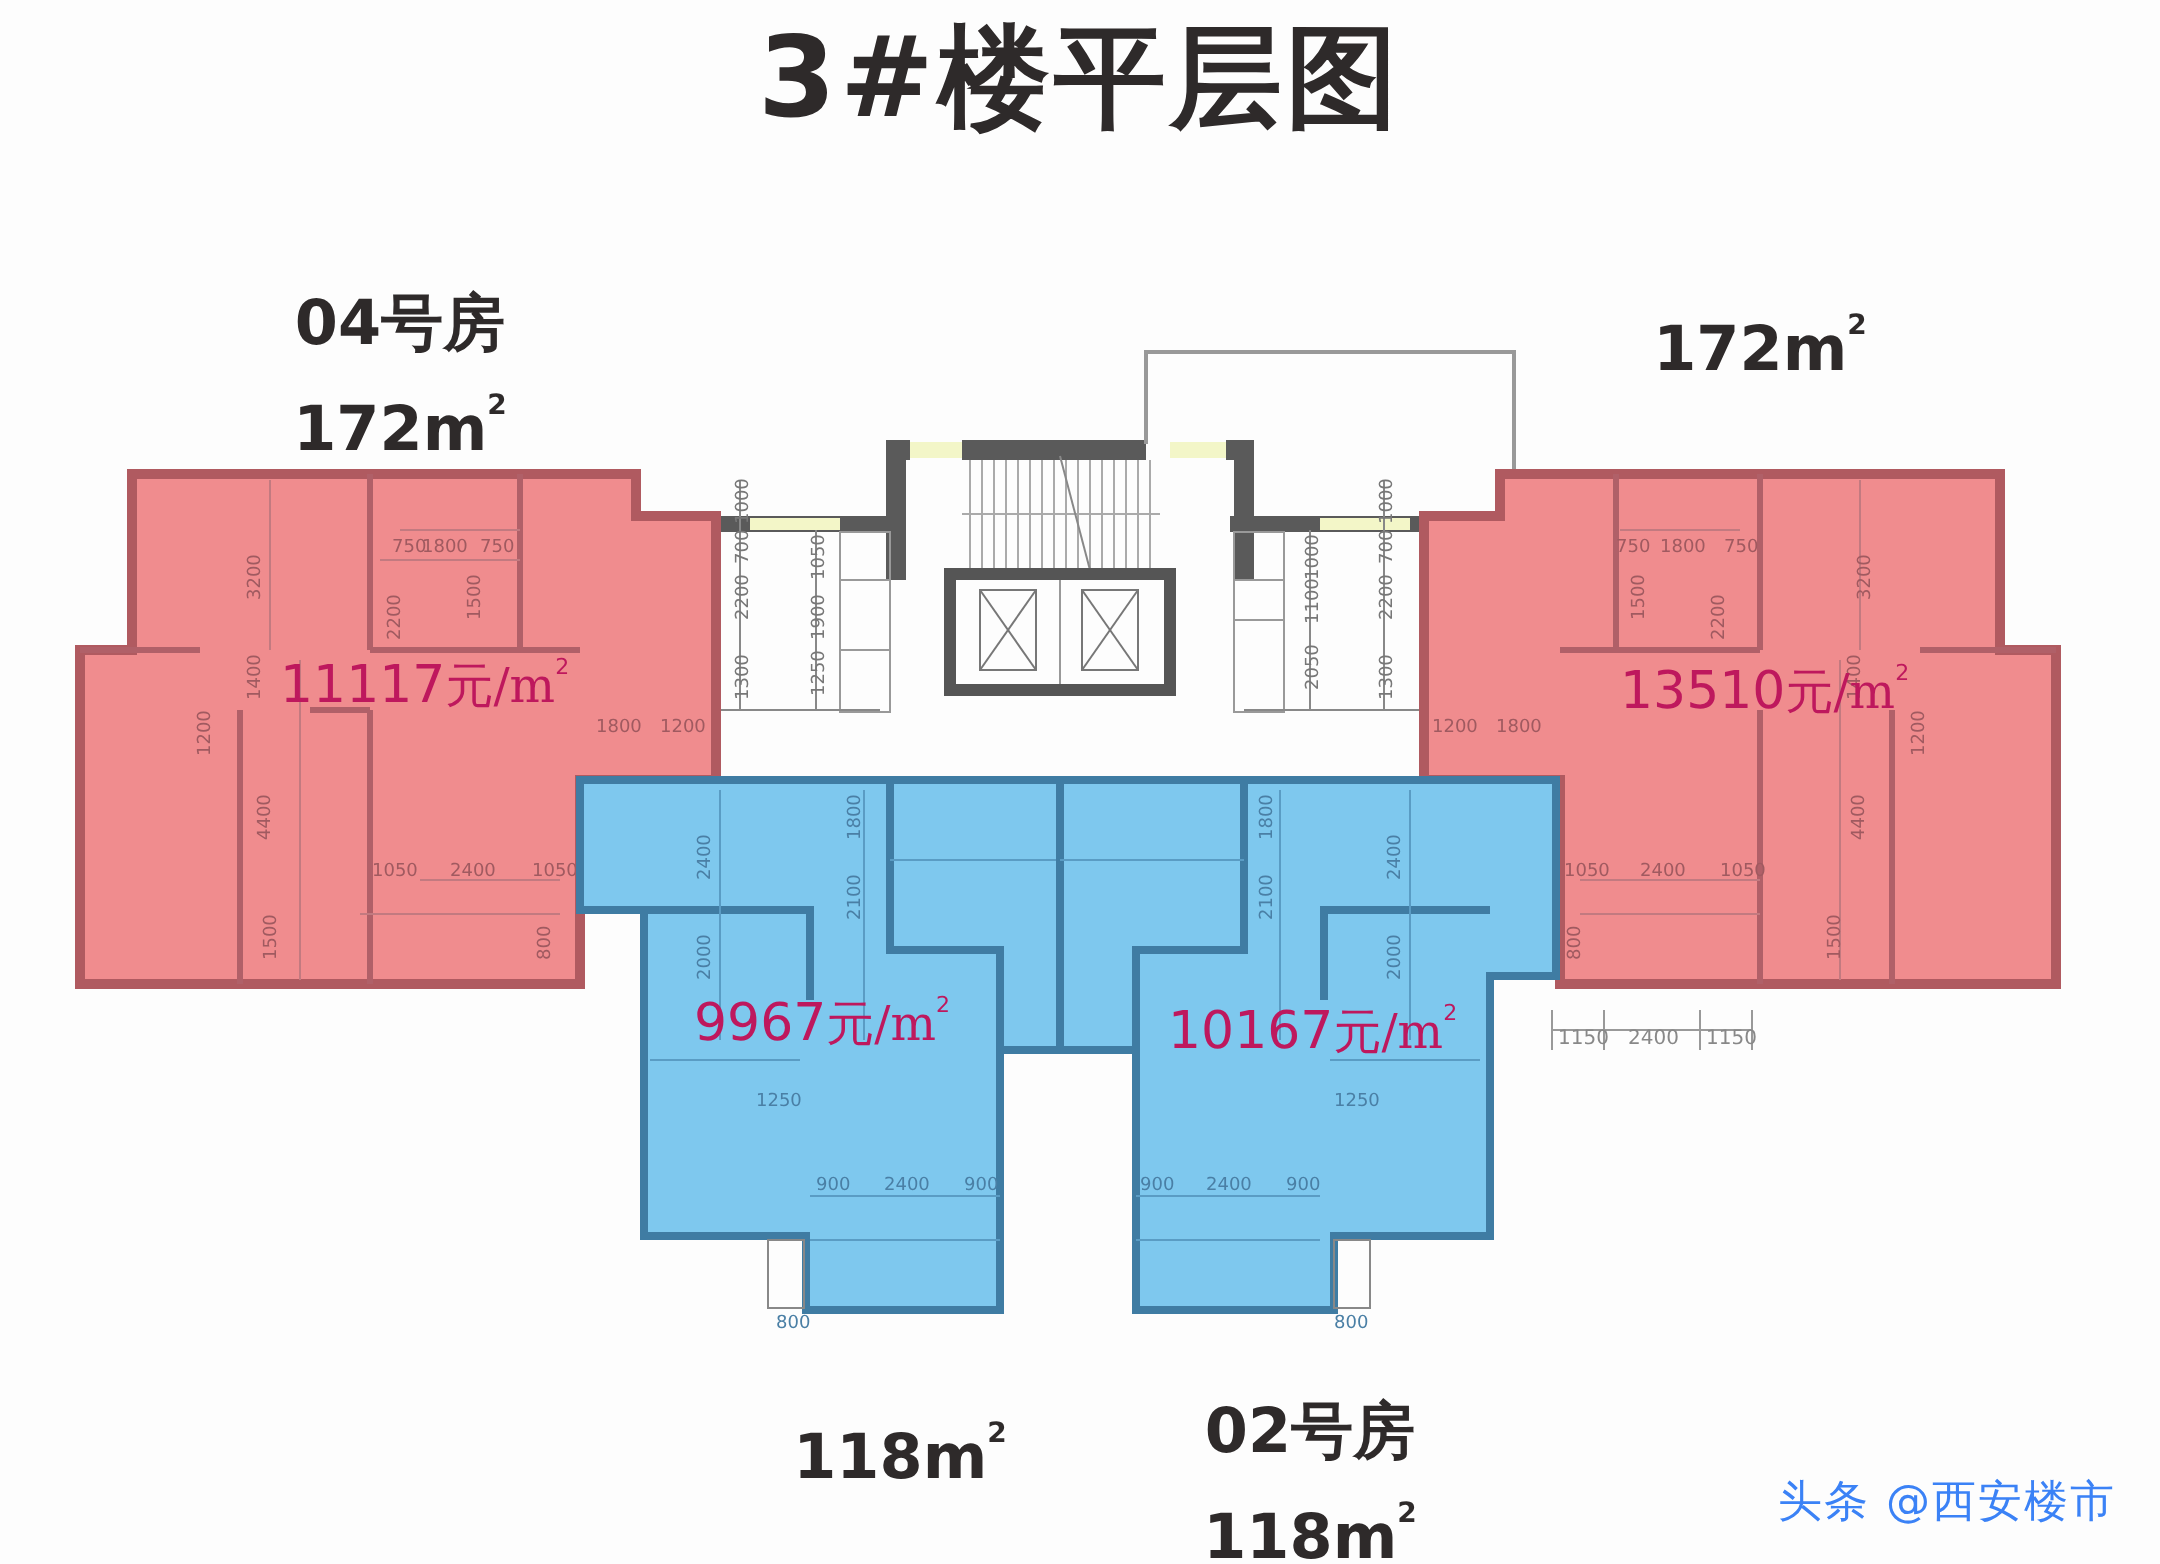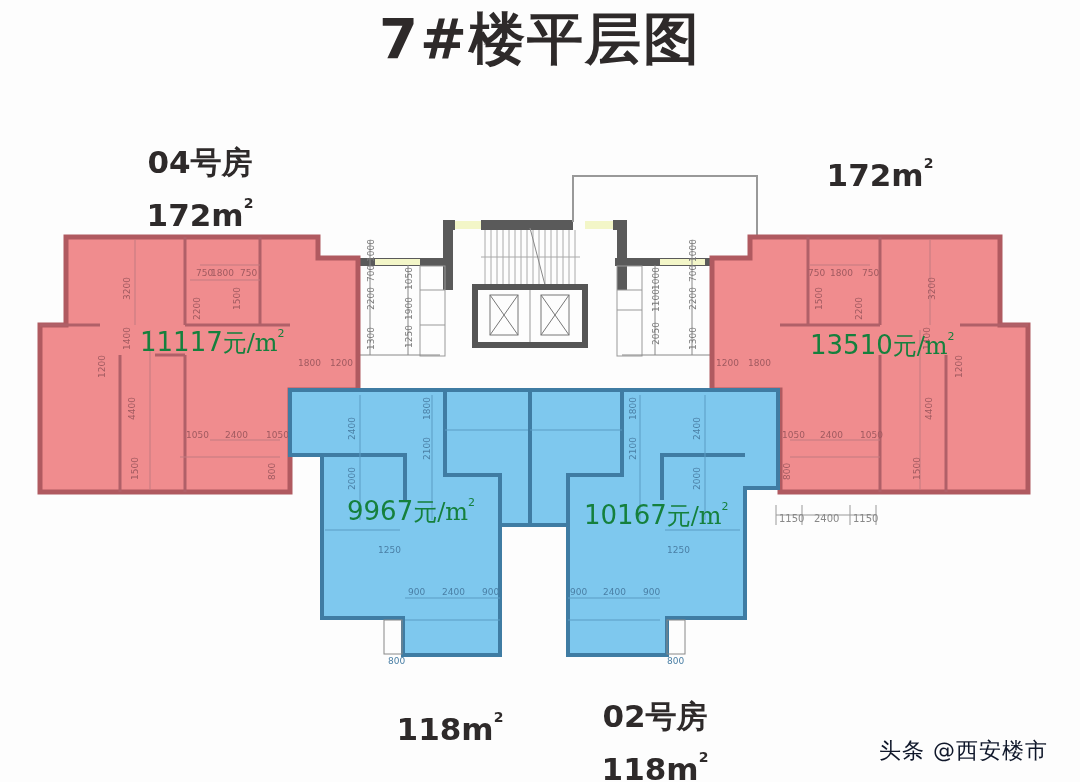--- a/index.html
+++ b/index.html
@@ -3,30 +3,30 @@
 <meta charset="utf-8">
 <style>
   html, body { margin:0; padding:0; background:#fdfdfd; }
   body { width:1080px; height:782px; position:relative; overflow:hidden; font-family:"DejaVu Sans", sans-serif; }
   .abs { position:absolute; }
   .title { left:0; width:1080px; top:2px; text-align:center; font-size:56px; font-weight:bold; color:#2e2a2a; letter-spacing:2px; }
   .unit-label { text-align:center; font-weight:bold; color:#2e2a2a; }
   .unit-label .name { font-size:31px; line-height:40px; display:block; }
   .unit-label .area { font-size:31px; line-height:42px; display:block; }
   .unit-label sup { font-size:14px; vertical-align:18px; }
-  .price { font-family:"DejaVu Sans", sans-serif; color:#15803d; font-size:26px; white-space:nowrap; }
+  .price { font-family:"DejaVu Sans", sans-serif; color:#be185d; font-size:26px; white-space:nowrap; }
   .price .u { font-family:"DejaVu Serif", serif; font-size:24px; }
   .price sup { font-size:11px; vertical-align:14px; }
-  .watermark { right:32px; top:736px; font-size:22px; color:#0f172a; letter-spacing:1px; }
+  .watermark { right:22px; top:736px; font-size:22px; color:#3b82f6; letter-spacing:1px; }
   svg text { font-family:"DejaVu Sans", sans-serif; }
 </style>
 </head>
 <body>
 
-<div class="abs title">7#楼平层图</div>
+<div class="abs title">3#楼平层图</div>
 
 <svg class="abs" style="left:0;top:0" width="1080" height="782">
 
   <g>
 
     <rect x="443" y="220" width="10" height="70" fill="#5a5a5a"></rect>
     <rect x="617" y="220" width="10" height="70" fill="#5a5a5a"></rect>
     <rect x="443" y="220" width="12" height="10" fill="#5a5a5a"></rect>
     <rect x="481" y="220" width="92" height="10" fill="#5a5a5a"></rect>
     <rect x="613" y="220" width="14" height="10" fill="#5a5a5a"></rect>

